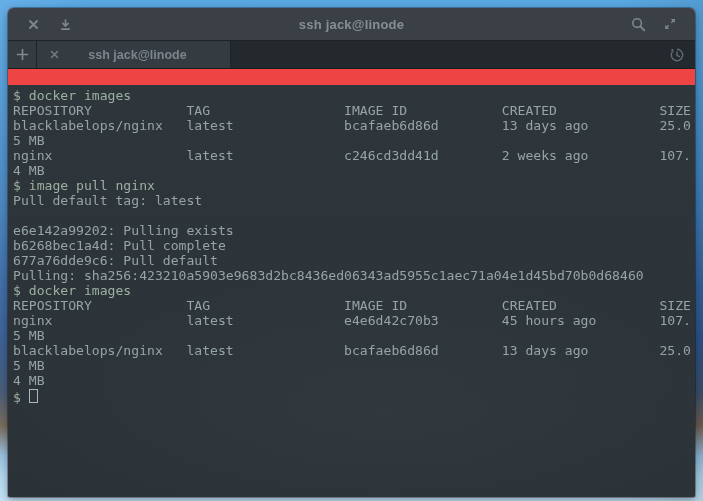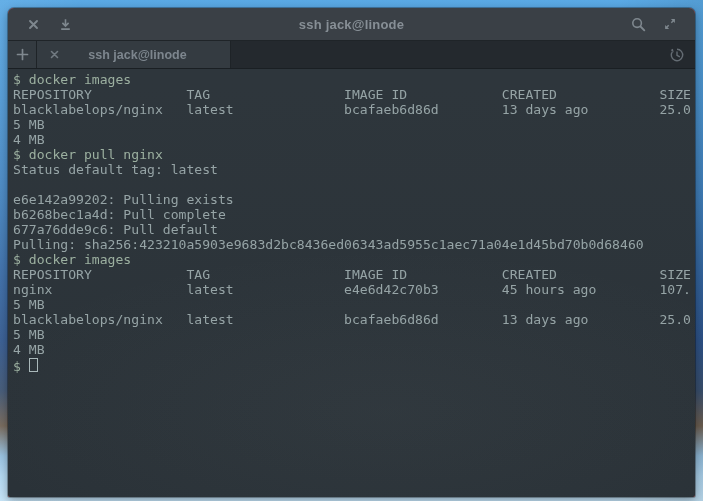--- a/index.html
+++ b/index.html
@@ -62,21 +62,21 @@
     width:20px;height:20px;border:none;background:transparent;padding:0;
     display:flex;align-items:center;justify-content:center;color:#646c73;
   }
   
   .terminal{
     flex:1;position:relative;
     background:
       radial-gradient(90% 55% at 55% 80%, rgba(150,160,160,0.05), rgba(0,0,0,0) 70%),
       linear-gradient(180deg, rgba(255,255,255,0.015), rgba(0,0,0,0.025)),
       #2b3339;
-    padding:3px 0 8px 5px;overflow:hidden;
+    padding:3px 0 8px 5px;overflow:hidden;margin-top:16px;
   }
   .tline{
     font-family:"DejaVu Sans Mono", monospace;
     font-size:13.1px;line-height:15px;height:15px;
     white-space:pre;color:#96a4a6;
   }
   .tline.cmd{color:#9cb0a0;}
   .cursor{
     display:inline-block;width:7px;height:12px;
     border:1px solid #a9b8ba;position:relative;top:1px;
@@ -139,23 +139,24 @@
         </svg>
       </button>
     </div>
   </div>
 
   <div class="terminal">
       <div class="tline cmd">$ docker images</div>
       <div class="tline out">REPOSITORY            TAG                 IMAGE ID            CREATED             SIZE</div>
       <div class="tline out">blacklabelops/nginx   latest              bcafaeb6d86d        13 days ago         25.0</div>
       <div class="tline out">5 MB</div>
+      <div class="tline out">nginx                 latest              c246cd3dd41d        2 weeks ago         107.</div>
       <div class="tline out">4 MB</div>
-      <div class="tline cmd">$ docker pull nginx</div>
-      <div class="tline out">Status default tag: latest</div>
+      <div class="tline cmd">$ image pull nginx</div>
+      <div class="tline out">Pull default tag: latest</div>
       <div class="tline out"></div>
       <div class="tline out">e6e142a99202: Pulling exists</div>
       <div class="tline out">b6268bec1a4d: Pull complete</div>
       <div class="tline out">677a76dde9c6: Pull default</div>
       <div class="tline out">Pulling: sha256:423210a5903e9683d2bc8436ed06343ad5955c1aec71a04e1d45bd70b0d68460</div>
       <div class="tline cmd">$ docker images</div>
       <div class="tline out">REPOSITORY            TAG                 IMAGE ID            CREATED             SIZE</div>
       <div class="tline out">nginx                 latest              e4e6d42c70b3        45 hours ago        107.</div>
       <div class="tline out">5 MB</div>
       <div class="tline out">blacklabelops/nginx   latest              bcafaeb6d86d        13 days ago         25.0</div>

